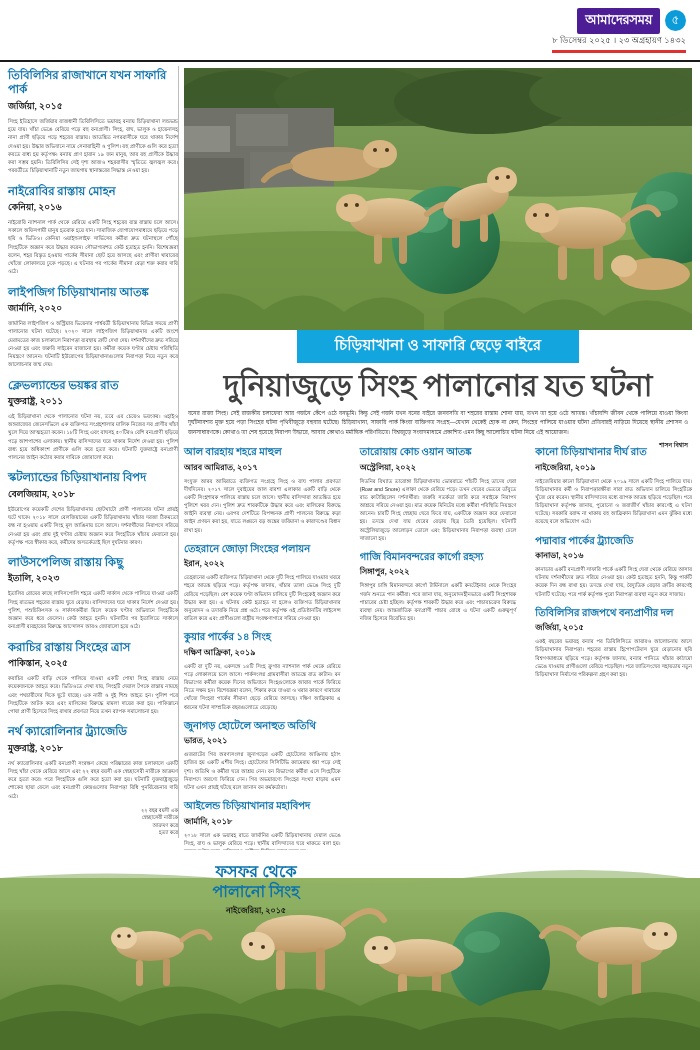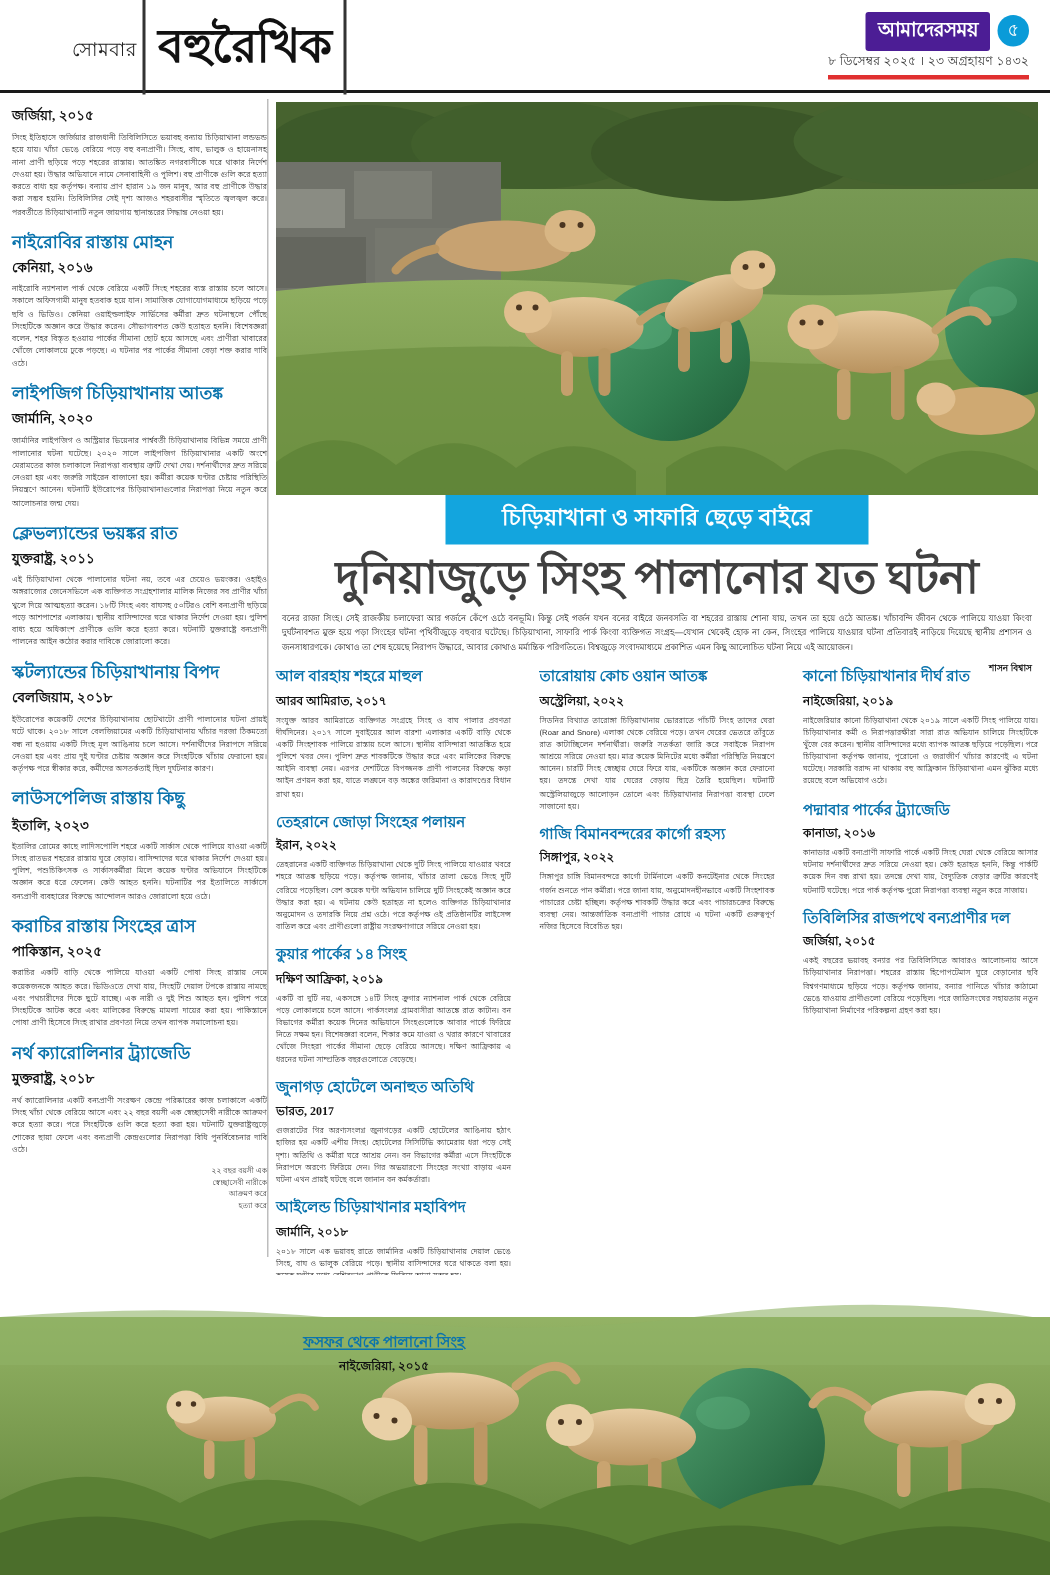--- a/index.html
+++ b/index.html
@@ -234,51 +234,48 @@
     overflow: hidden;
   }
   .bottom-caption {
     position: absolute;
     left: 196px;
     bottom: 128px;
     width: 120px;
     text-align: center;
     z-index: 5;
   }
-  .bottom-caption .art-head { font-size: 10px; color: #0b74ad; text-decoration: underline; }
+  .bottom-caption .art-head { font-size: 16px; color: #0b74ad; }
   .bottom-caption .art-sub { font-size: 8px; }
 </style>
 </head>
 <body>
 
 <div class="page">
 
   <div class="masthead">
-    <div class="mh-left">
-      <span class="mh-day">সোমবার</span>
-      <span class="mh-logo">বহুরৈখিক</span>
-    </div>
     <div class="mh-spacer"></div>
     <div class="mh-right">
       <div class="mh-brand">
         <span class="mh-brand-name">আমাদেরসময়</span>
         <span class="mh-pageno">৫</span>
       </div>
       <div class="mh-date">৮ ডিসেম্বর ২০২৫ । ২৩ অগ্রহায়ণ ১৪৩২</div>
       <div class="mh-rule"></div>
     </div>
   </div>
 
   <div class="content">
 
     <div class="col-sep" style="left:178px; top:4px; bottom:210px;"></div>
 
     <div class="col1">
 
       <div class="art-block">
+        <div class="art-head">তিবিলিসির রাজাখানে যখন সাফারি পার্ক</div>
         <div class="art-sub">জর্জিয়া, ২০১৫</div>
         <p class="art-body">সিংহ ইতিহাসে জর্জিয়ার রাজধানী তিবিলিসিতে ভয়াবহ বন্যায় চিড়িয়াখানা লন্ডভন্ড হয়ে যায়। খাঁচা ভেঙে বেরিয়ে পড়ে বহু বন্যপ্রাণী। সিংহ, বাঘ, ভালুক ও হায়েনাসহ নানা প্রাণী ছড়িয়ে পড়ে শহরের রাস্তায়। আতঙ্কিত নগরবাসীকে ঘরে থাকার নির্দেশ দেওয়া হয়। উদ্ধার অভিযানে নামে সেনাবাহিনী ও পুলিশ। বহু প্রাণীকে গুলি করে হত্যা করতে বাধ্য হয় কর্তৃপক্ষ। বন্যায় প্রাণ হারান ১৯ জন মানুষ, আর বহু প্রাণীকে উদ্ধার করা সম্ভব হয়নি। তিবিলিসির সেই দৃশ্য আজও শহরবাসীর স্মৃতিতে জ্বলজ্বল করে। পরবর্তীতে চিড়িয়াখানাটি নতুন জায়গায় স্থানান্তরের সিদ্ধান্ত নেওয়া হয়।</p>
       </div>
 
       <div class="art-block">
         <div class="art-head">নাইরোবির রাস্তায় মোহন</div>
         <div class="art-sub">কেনিয়া, ২০১৬</div>
         <p class="art-body">নাইরোবি ন্যাশনাল পার্ক থেকে বেরিয়ে একটি সিংহ শহরের ব্যস্ত রাস্তায় চলে আসে। সকালে অফিসগামী মানুষ হতবাক হয়ে যান। সামাজিক যোগাযোগমাধ্যমে ছড়িয়ে পড়ে ছবি ও ভিডিও। কেনিয়া ওয়াইল্ডলাইফ সার্ভিসের কর্মীরা দ্রুত ঘটনাস্থলে পৌঁছে সিংহটিকে অজ্ঞান করে উদ্ধার করেন। সৌভাগ্যবশত কেউ হতাহত হননি। বিশেষজ্ঞরা বলেন, শহর বিস্তৃত হওয়ায় পার্কের সীমানা ছোট হয়ে আসছে এবং প্রাণীরা খাবারের খোঁজে লোকালয়ে ঢুকে পড়ছে। এ ঘটনার পর পার্কের সীমানা বেড়া শক্ত করার দাবি ওঠে।</p>
       </div>
 
@@ -440,21 +437,21 @@
           <div class="art-sub">ইরান, ২০২২</div>
           <p class="art-body">তেহরানের একটি ব্যক্তিগত চিড়িয়াখানা থেকে দুটি সিংহ পালিয়ে যাওয়ার খবরে শহরে আতঙ্ক ছড়িয়ে পড়ে। কর্তৃপক্ষ জানায়, খাঁচার তালা ভেঙে সিংহ দুটি বেরিয়ে পড়েছিল। বেশ কয়েক ঘণ্টা অভিযান চালিয়ে দুটি সিংহকেই অজ্ঞান করে উদ্ধার করা হয়। এ ঘটনায় কেউ হতাহত না হলেও ব্যক্তিগত চিড়িয়াখানার অনুমোদন ও তদারকি নিয়ে প্রশ্ন ওঠে। পরে কর্তৃপক্ষ ওই প্রতিষ্ঠানটির লাইসেন্স বাতিল করে এবং প্রাণীগুলো রাষ্ট্রীয় সংরক্ষণাগারে সরিয়ে নেওয়া হয়।</p>
         </div>
         <div class="art-block">
           <div class="art-head">কুয়ার পার্কের ১৪ সিংহ</div>
           <div class="art-sub">দক্ষিণ আফ্রিকা, ২০১৯</div>
           <p class="art-body">একটি বা দুটি নয়, একসঙ্গে ১৪টি সিংহ ক্রুগার ন্যাশনাল পার্ক থেকে বেরিয়ে পড়ে লোকালয়ে চলে আসে। পার্কসংলগ্ন গ্রামবাসীরা আতঙ্কে রাত কাটান। বন বিভাগের কর্মীরা কয়েক দিনের অভিযানে সিংহগুলোকে আবার পার্কে ফিরিয়ে নিতে সক্ষম হন। বিশেষজ্ঞরা বলেন, শিকার কমে যাওয়া ও খরার কারণে খাবারের খোঁজে সিংহরা পার্কের সীমানা ছেড়ে বেরিয়ে আসছে। দক্ষিণ আফ্রিকায় এ ধরনের ঘটনা সাম্প্রতিক বছরগুলোতে বেড়েছে।</p>
         </div>
         <div class="art-block">
           <div class="art-head">জুনাগড় হোটেলে অনাহুত অতিথি</div>
-          <div class="art-sub">ভারত, 2017</div>
+          <div class="art-sub">ভারত, ২০২১</div>
           <p class="art-body">গুজরাটের গির অরণ্যসংলগ্ন জুনাগড়ের একটি হোটেলের আঙিনায় হঠাৎ হাজির হয় একটি এশীয় সিংহ। হোটেলের সিসিটিভি ক্যামেরায় ধরা পড়ে সেই দৃশ্য। অতিথি ও কর্মীরা ঘরে আশ্রয় নেন। বন বিভাগের কর্মীরা এসে সিংহটিকে নিরাপদে অরণ্যে ফিরিয়ে দেন। গির অভয়ারণ্যে সিংহের সংখ্যা বাড়ায় এমন ঘটনা এখন প্রায়ই ঘটছে বলে জানান বন কর্মকর্তারা।</p>
         </div>
         <div class="art-block">
           <div class="art-head">আইলেন্ড চিড়িয়াখানার মহাবিপদ</div>
           <div class="art-sub">জার্মানি, ২০১৮</div>
           <p class="art-body">২০১৮ সালে এক ভয়াবহ রাতে জার্মানির একটি চিড়িয়াখানায় দেয়াল ভেঙে সিংহ, বাঘ ও ভালুক বেরিয়ে পড়ে। স্থানীয় বাসিন্দাদের ঘরে থাকতে বলা হয়। কয়েক ঘণ্টার মধ্যে বেশিরভাগ প্রাণীকে ফিরিয়ে আনা সম্ভব হয়।</p>
           <div class="attrib" style="white-space:pre-line;">দেয়াল ভেঙে
 সিংহ, বাঘ ও
 ভালুক বেরিয়ে পড়ে</div>
         </div>

